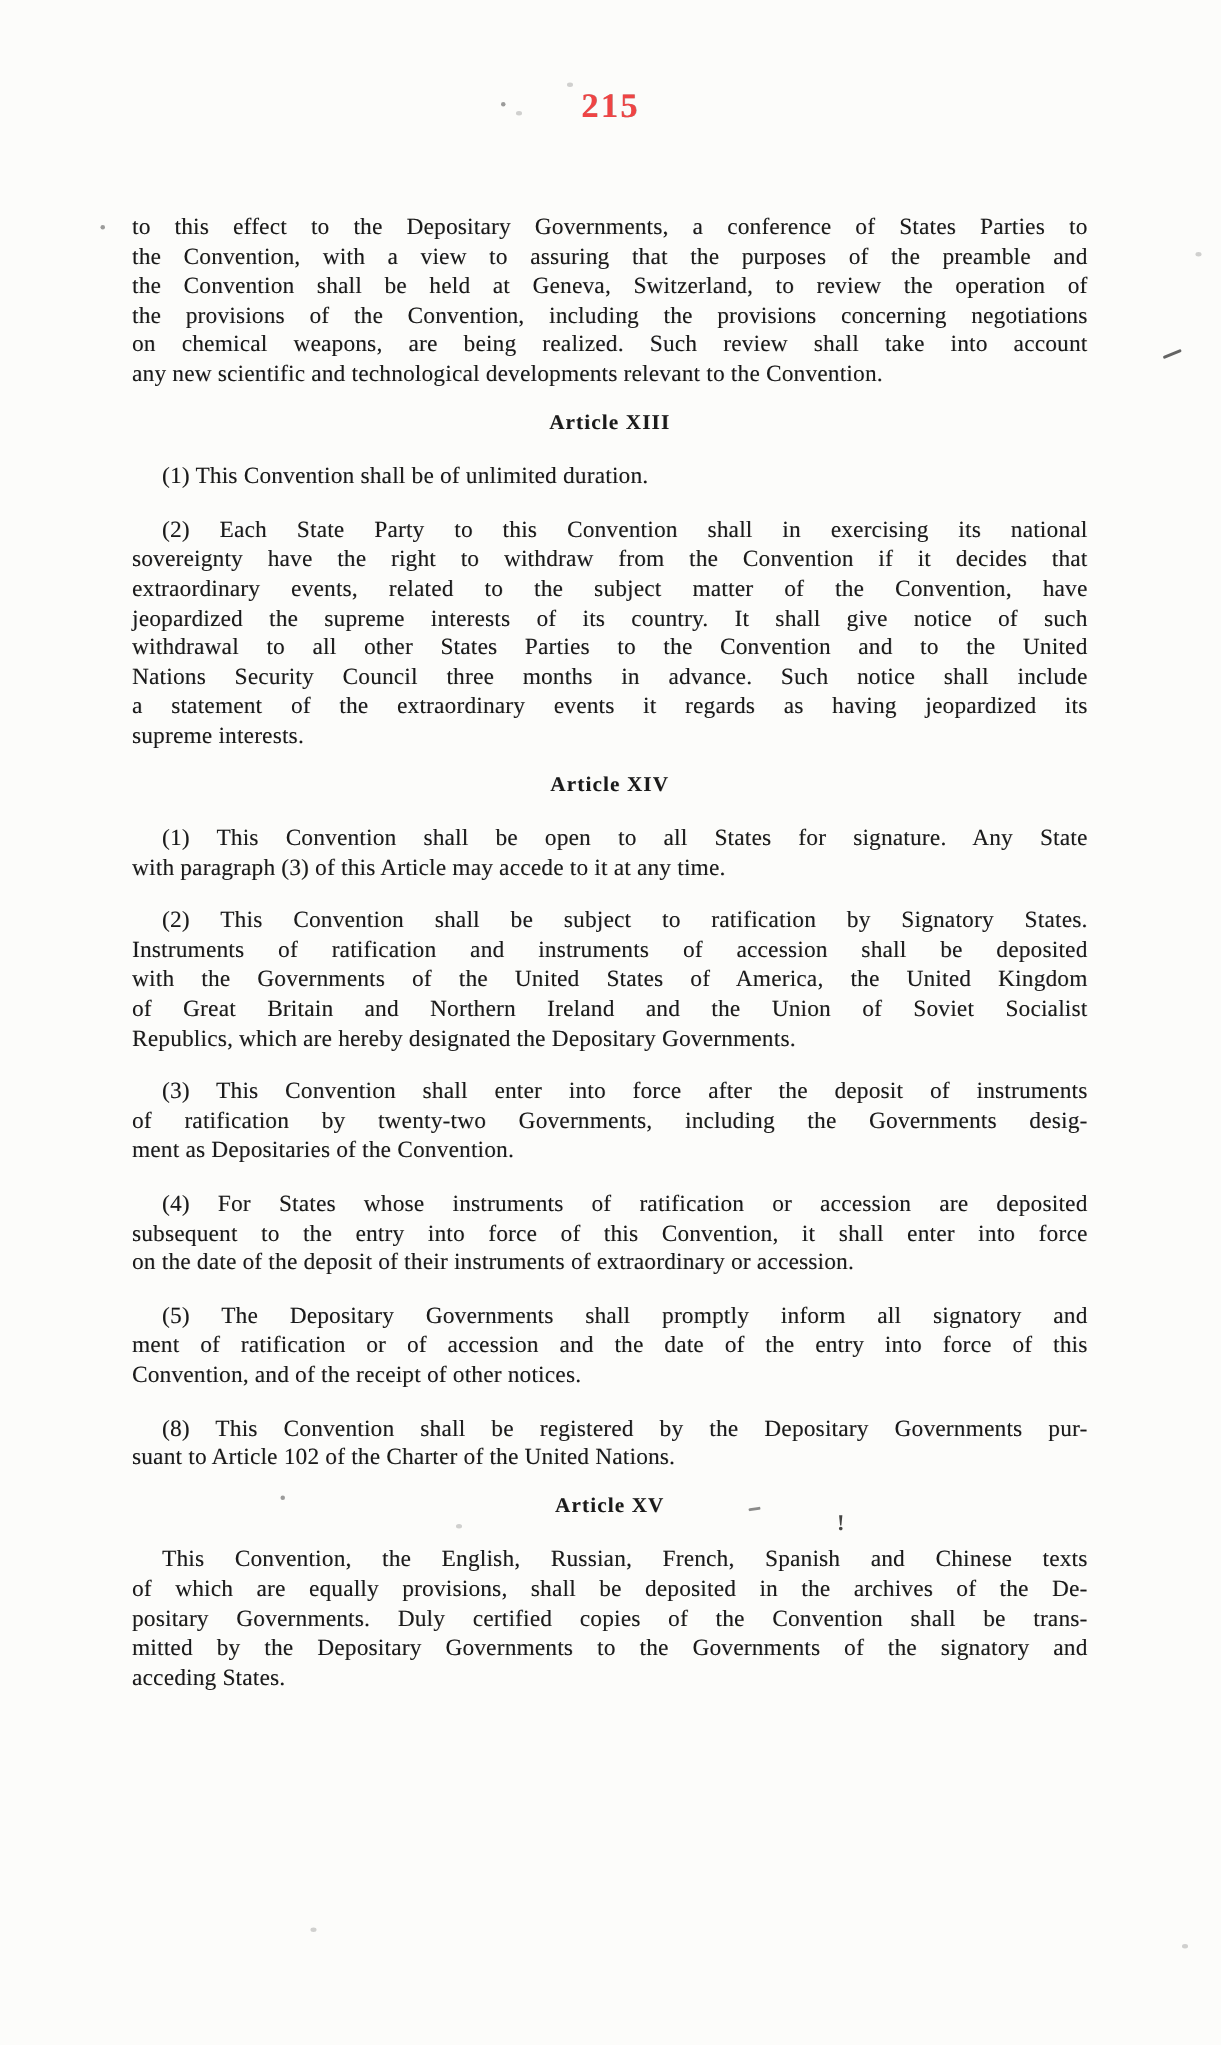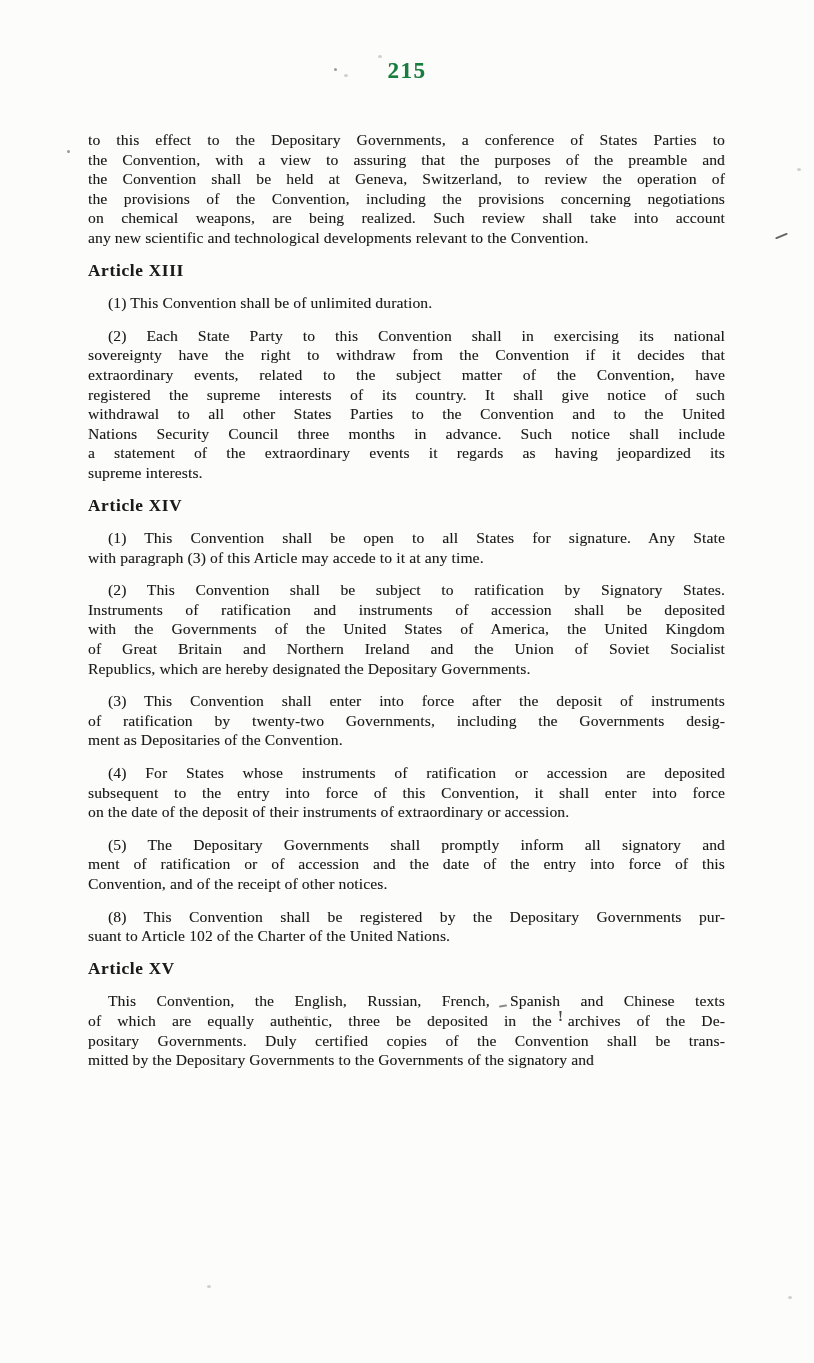--- a/index.html
+++ b/index.html
@@ -15,41 +15,41 @@
   }
   .page-number {
     position: absolute;
     top: 58px;
     left: 0;
     width: 814px;
     text-align: center;
     font-size: 23px;
     font-weight: 700;
     letter-spacing: 1.5px;
-    color: #15803d;
+    color: #ef4444;
     text-shadow: 0.3px 0.3px 0 rgba(20,20,20,0.35);
   }
   .text-block {
     position: absolute;
     top: 126px;
     left: 88px;
     width: 637px;
     font-size: 15.5px;
     line-height: 19.6px;
     letter-spacing: 0.15px;
     text-shadow: 0.3px 0.3px 0 rgba(25,25,25,0.35);
   }
-  .para { margin: 4px 0 13px 0; }
+  .para { margin: 16px 0 13px 0; }
   .para .line { text-align: justify; text-align-last: justify; }
   .para .line:last-child { text-align-last: left; }
   .para.indent .line:first-child { text-indent: 20px; }
   .heading {
     margin: 8px 0 13px 0;
-    text-align: left;
-    font-size: 17px;
+    text-align: center;
+    font-size: 14px;
     line-height: 19.6px;
     font-weight: 700;
     letter-spacing: 0.8px;
   }
   
   .speck {
     position: absolute;
     width: 3px; height: 3px;
     border-radius: 50%;
     background: #4a4a4a;
@@ -94,21 +94,21 @@
     <div class="heading">Article XIII</div>
 
     <div class="para indent">
         <div class="line">(1) This Convention shall be of unlimited duration.</div>
       </div>
 
     <div class="para indent">
         <div class="line">(2) Each State Party to this Convention shall in exercising its national</div>
         <div class="line">sovereignty have the right to withdraw from the Convention if it decides that</div>
         <div class="line">extraordinary events, related to the subject matter of the Convention, have</div>
-        <div class="line">registered the supreme interests of its country. It shall give notice of such</div>
+        <div class="line">jeopardized the supreme interests of its country. It shall give notice of such</div>
         <div class="line">withdrawal to all other States Parties to the Convention and to the United</div>
         <div class="line">Nations Security Council three months in advance. Such notice shall include</div>
         <div class="line">a statement of the extraordinary events it regards as having jeopardized its</div>
         <div class="line">supreme interests.</div>
       </div>
 
     <div class="heading">Article XIV</div>
 
     <div class="para indent">
         <div class="line">(1) This Convention shall be open to all States for signature. Any State</div>
@@ -143,23 +143,24 @@
 
     <div class="para indent">
         <div class="line">(8) This Convention shall be registered by the Depositary Governments pur-</div>
         <div class="line">suant to Article 102 of the Charter of the United Nations.</div>
       </div>
 
     <div class="heading">Article XV</div>
 
     <div class="para indent">
         <div class="line">This Convention, the English, Russian, French, Spanish and Chinese texts</div>
-        <div class="line">of which are equally authentic, three be deposited in the archives of the De-</div>
+        <div class="line">of which are equally provisions, shall be deposited in the archives of the De-</div>
         <div class="line">positary Governments. Duly certified copies of the Convention shall be trans-</div>
         <div class="line">mitted by the Depositary Governments to the Governments of the signatory and</div>
+        <div class="line">acceding States.</div>
       </div>
 
   </div>
 
   <div class="speck faint" style="left:378px; top:55px;"></div>
   <div class="speck" style="left:334px; top:68px;"></div>
   <div class="speck faint" style="left:344px; top:74px;"></div>
   <div class="speck" style="left:67px;  top:150px;"></div>
   <div class="speck faint" style="left:797px; top:168px;"></div>
   <div class="mark-dash" style="left:775px; top:235px;"></div>

